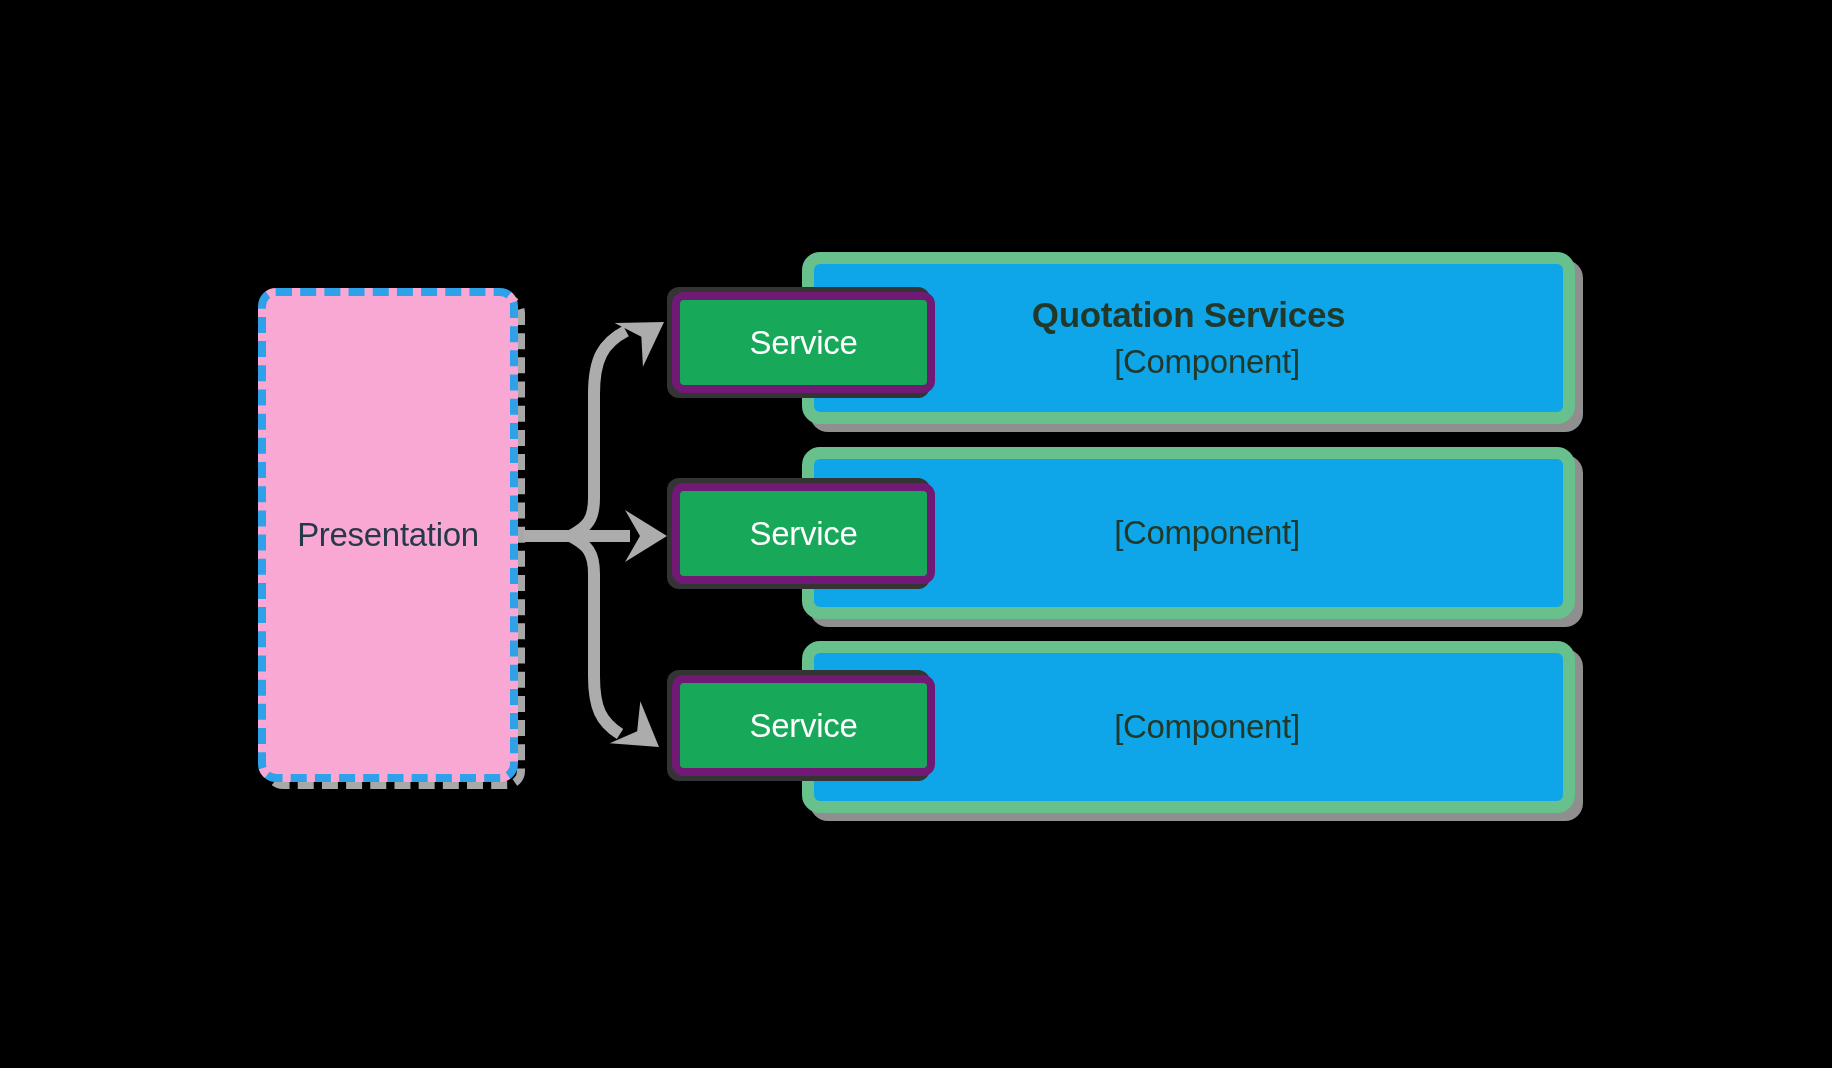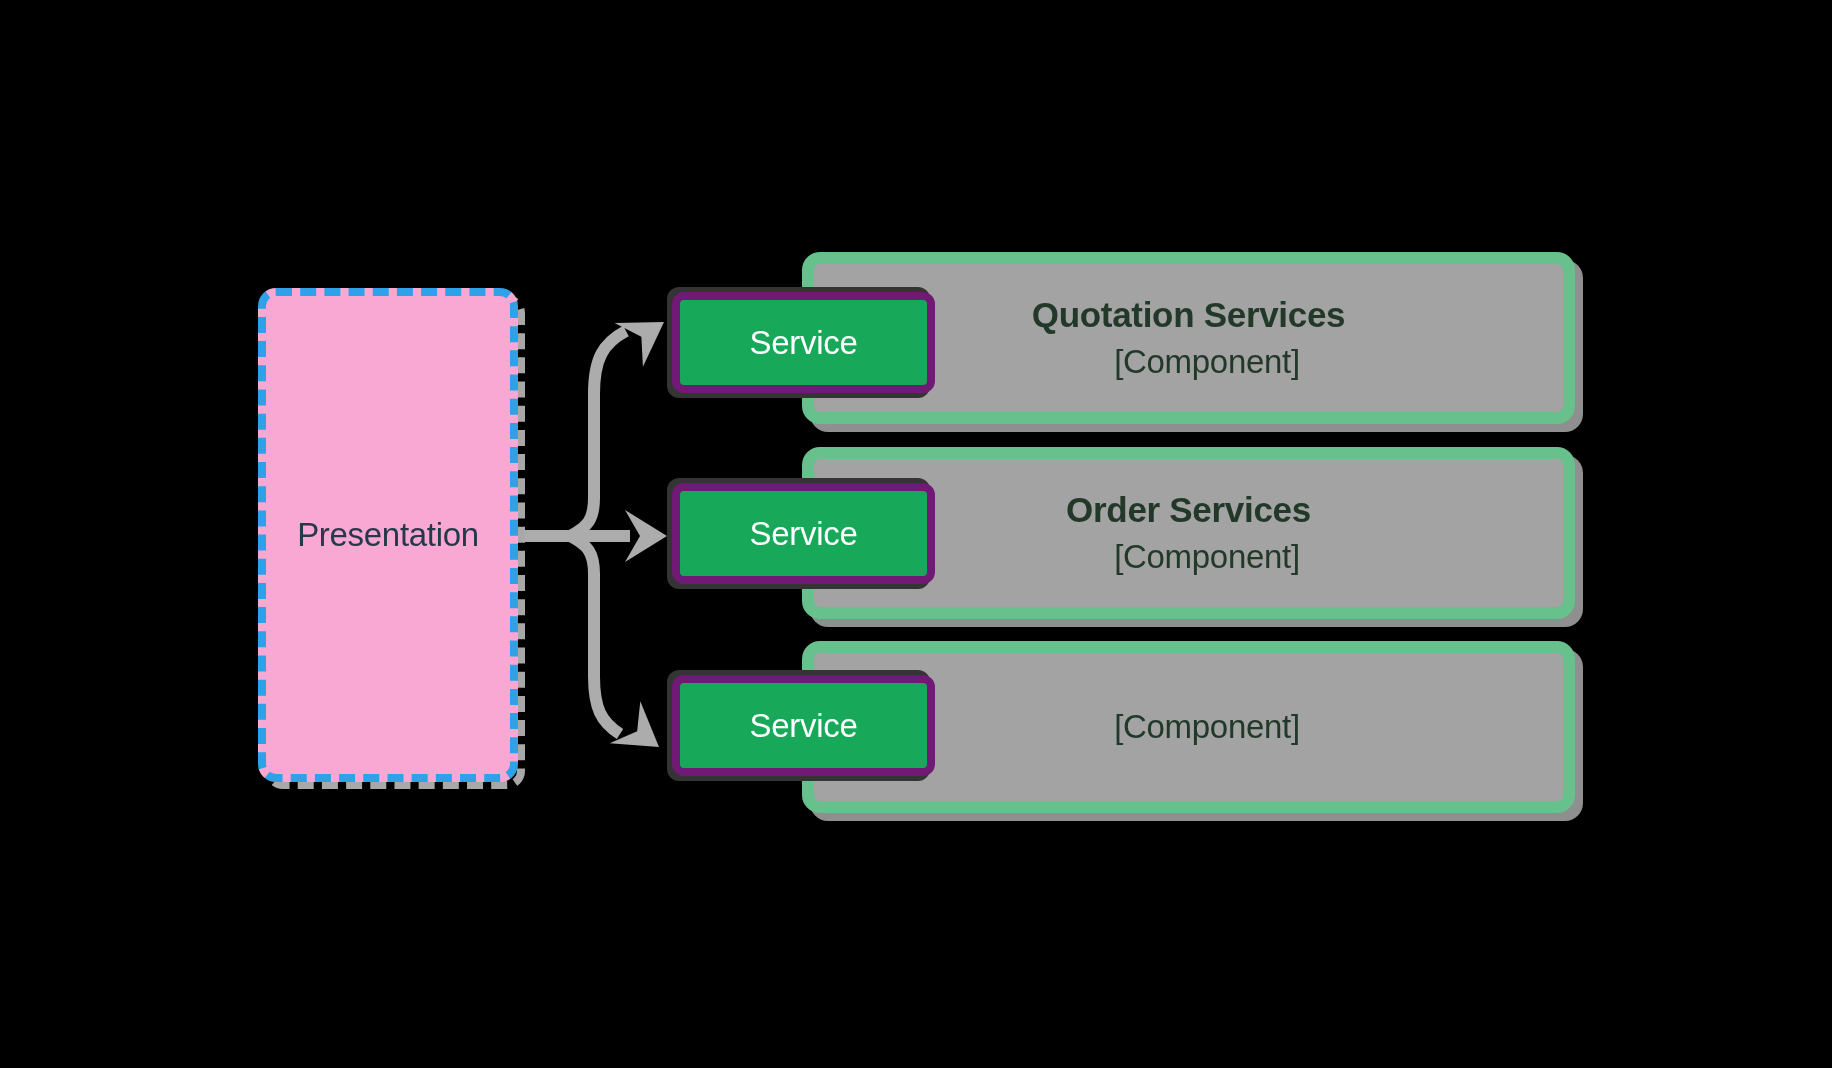--- a/index.html
+++ b/index.html
@@ -69,21 +69,21 @@
     stroke: none;
   }
 
   
   .component {
     position: absolute;
     left: 802px;
     width: 773px;
     height: 172px;
     box-sizing: border-box;
-    background: #a3a3a3;
+    background: #0ea5e9;
     border: 12px solid #68C08C;
     border-radius: 18px;
     box-shadow: 8px 8px 0 #8F8F8F;
     display: flex;
     flex-direction: column;
     align-items: center;
     justify-content: center;
     text-align: center;
   }
   .comp-title {
@@ -157,21 +157,20 @@
 
   <div class="component top-1">
     <div class="comp-title">Quotation Services</div>
     <div class="comp-subtitle">[Component]</div>
   </div>
   <div class="service svc-top-1">
     <span class="service-label">Service</span>
   </div>
 
   <div class="component top-2">
-    <div class="comp-title">Order Services</div>
     <div class="comp-subtitle">[Component]</div>
   </div>
   <div class="service svc-top-2">
     <span class="service-label">Service</span>
   </div>
 
   <div class="component top-3">
     <div class="comp-subtitle">[Component]</div>
   </div>
   <div class="service svc-top-3">

